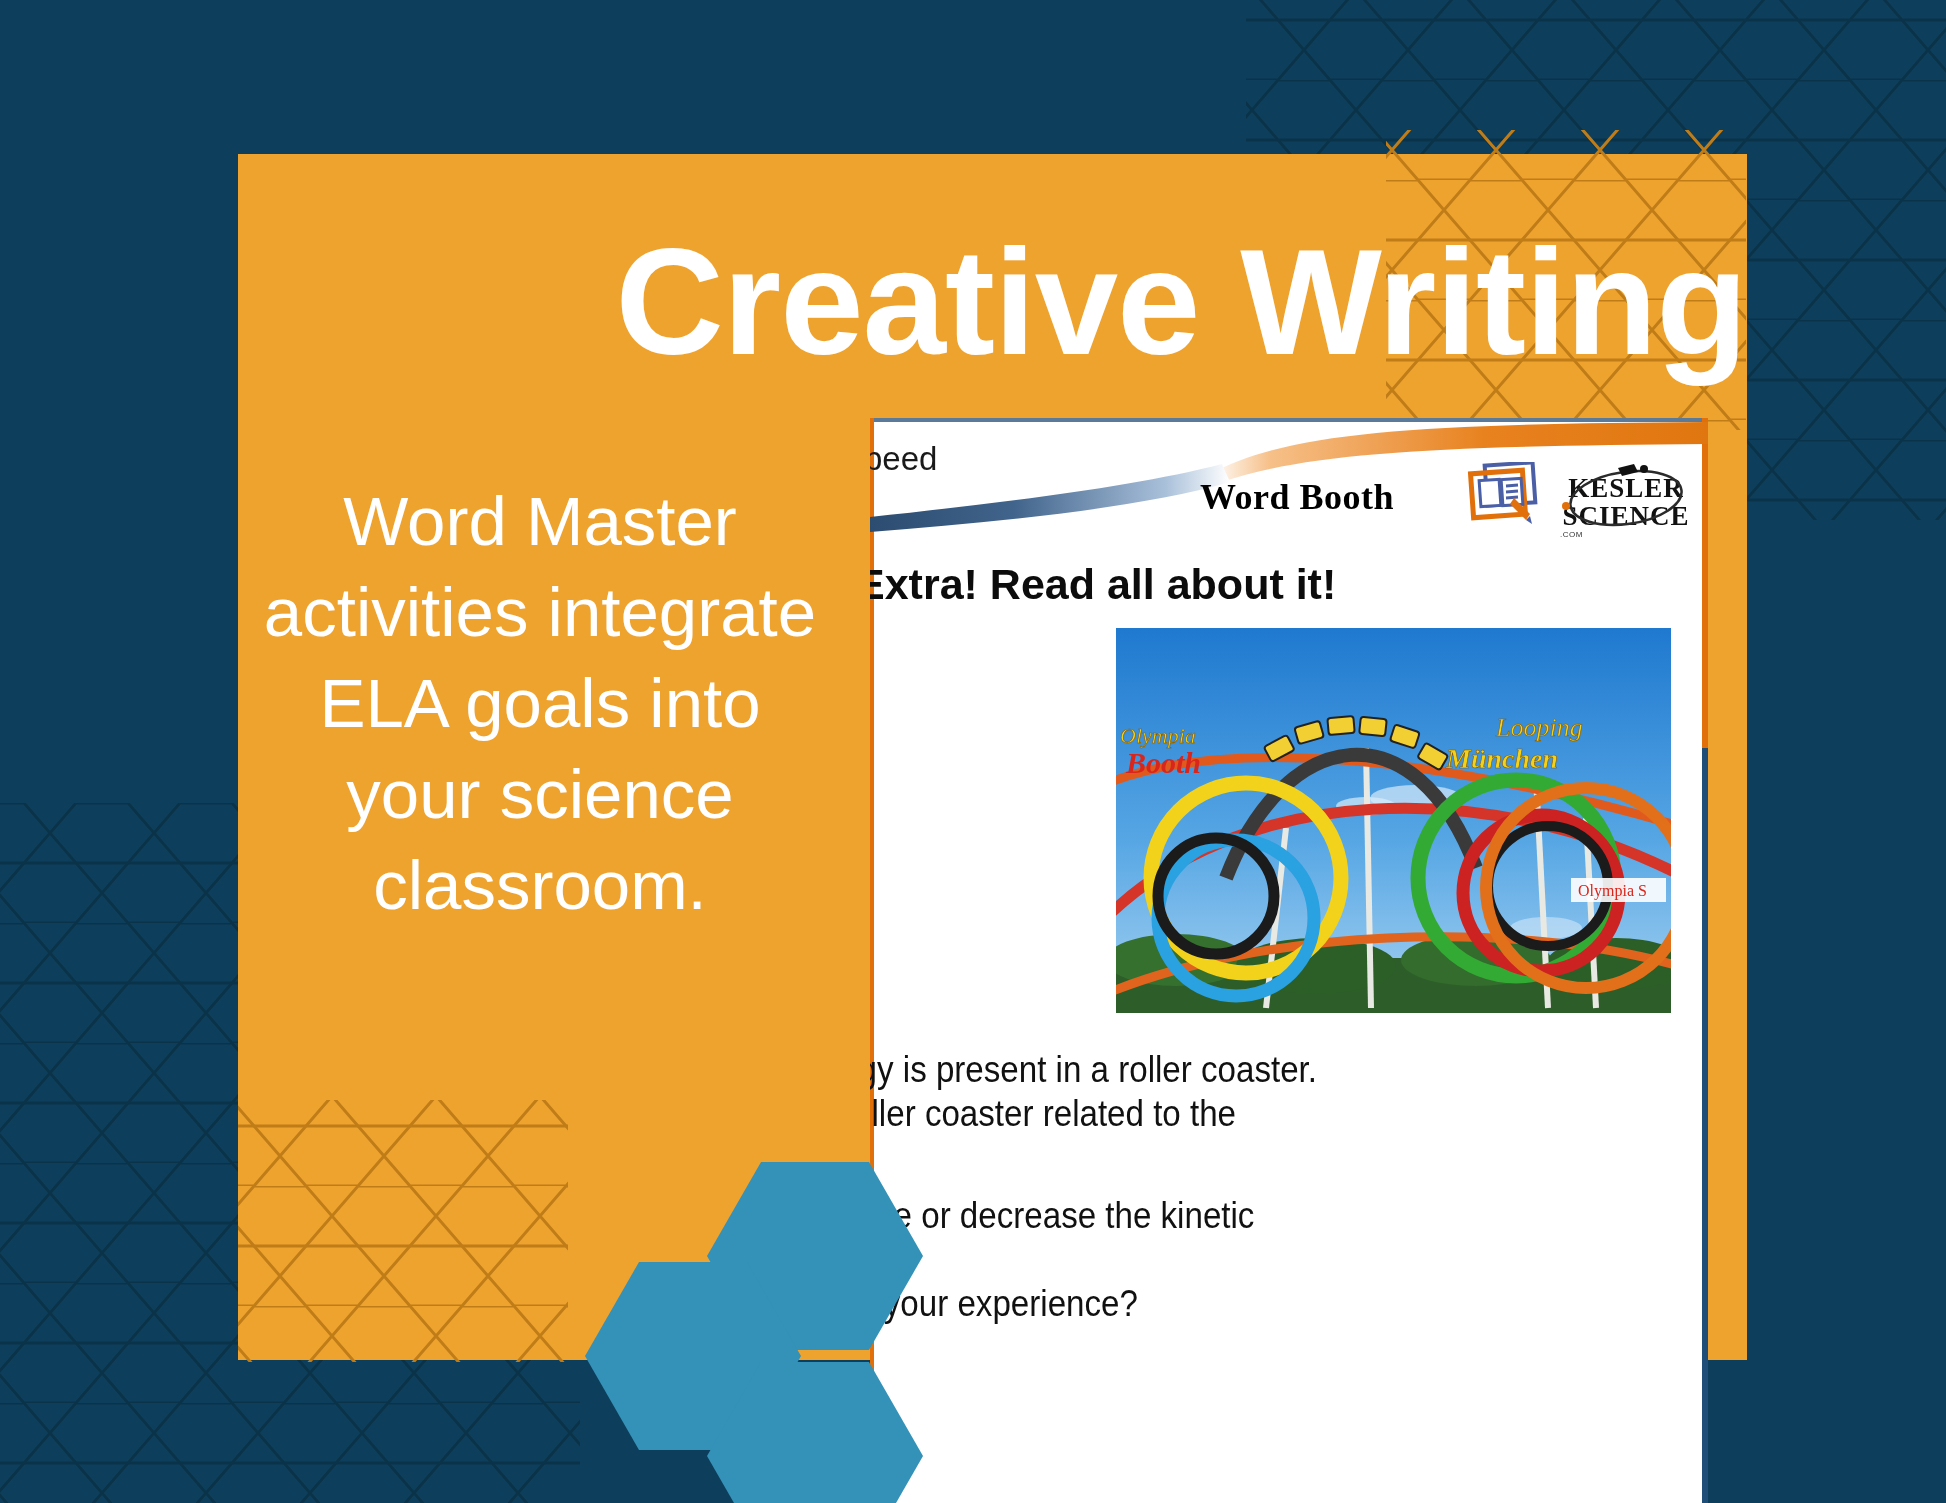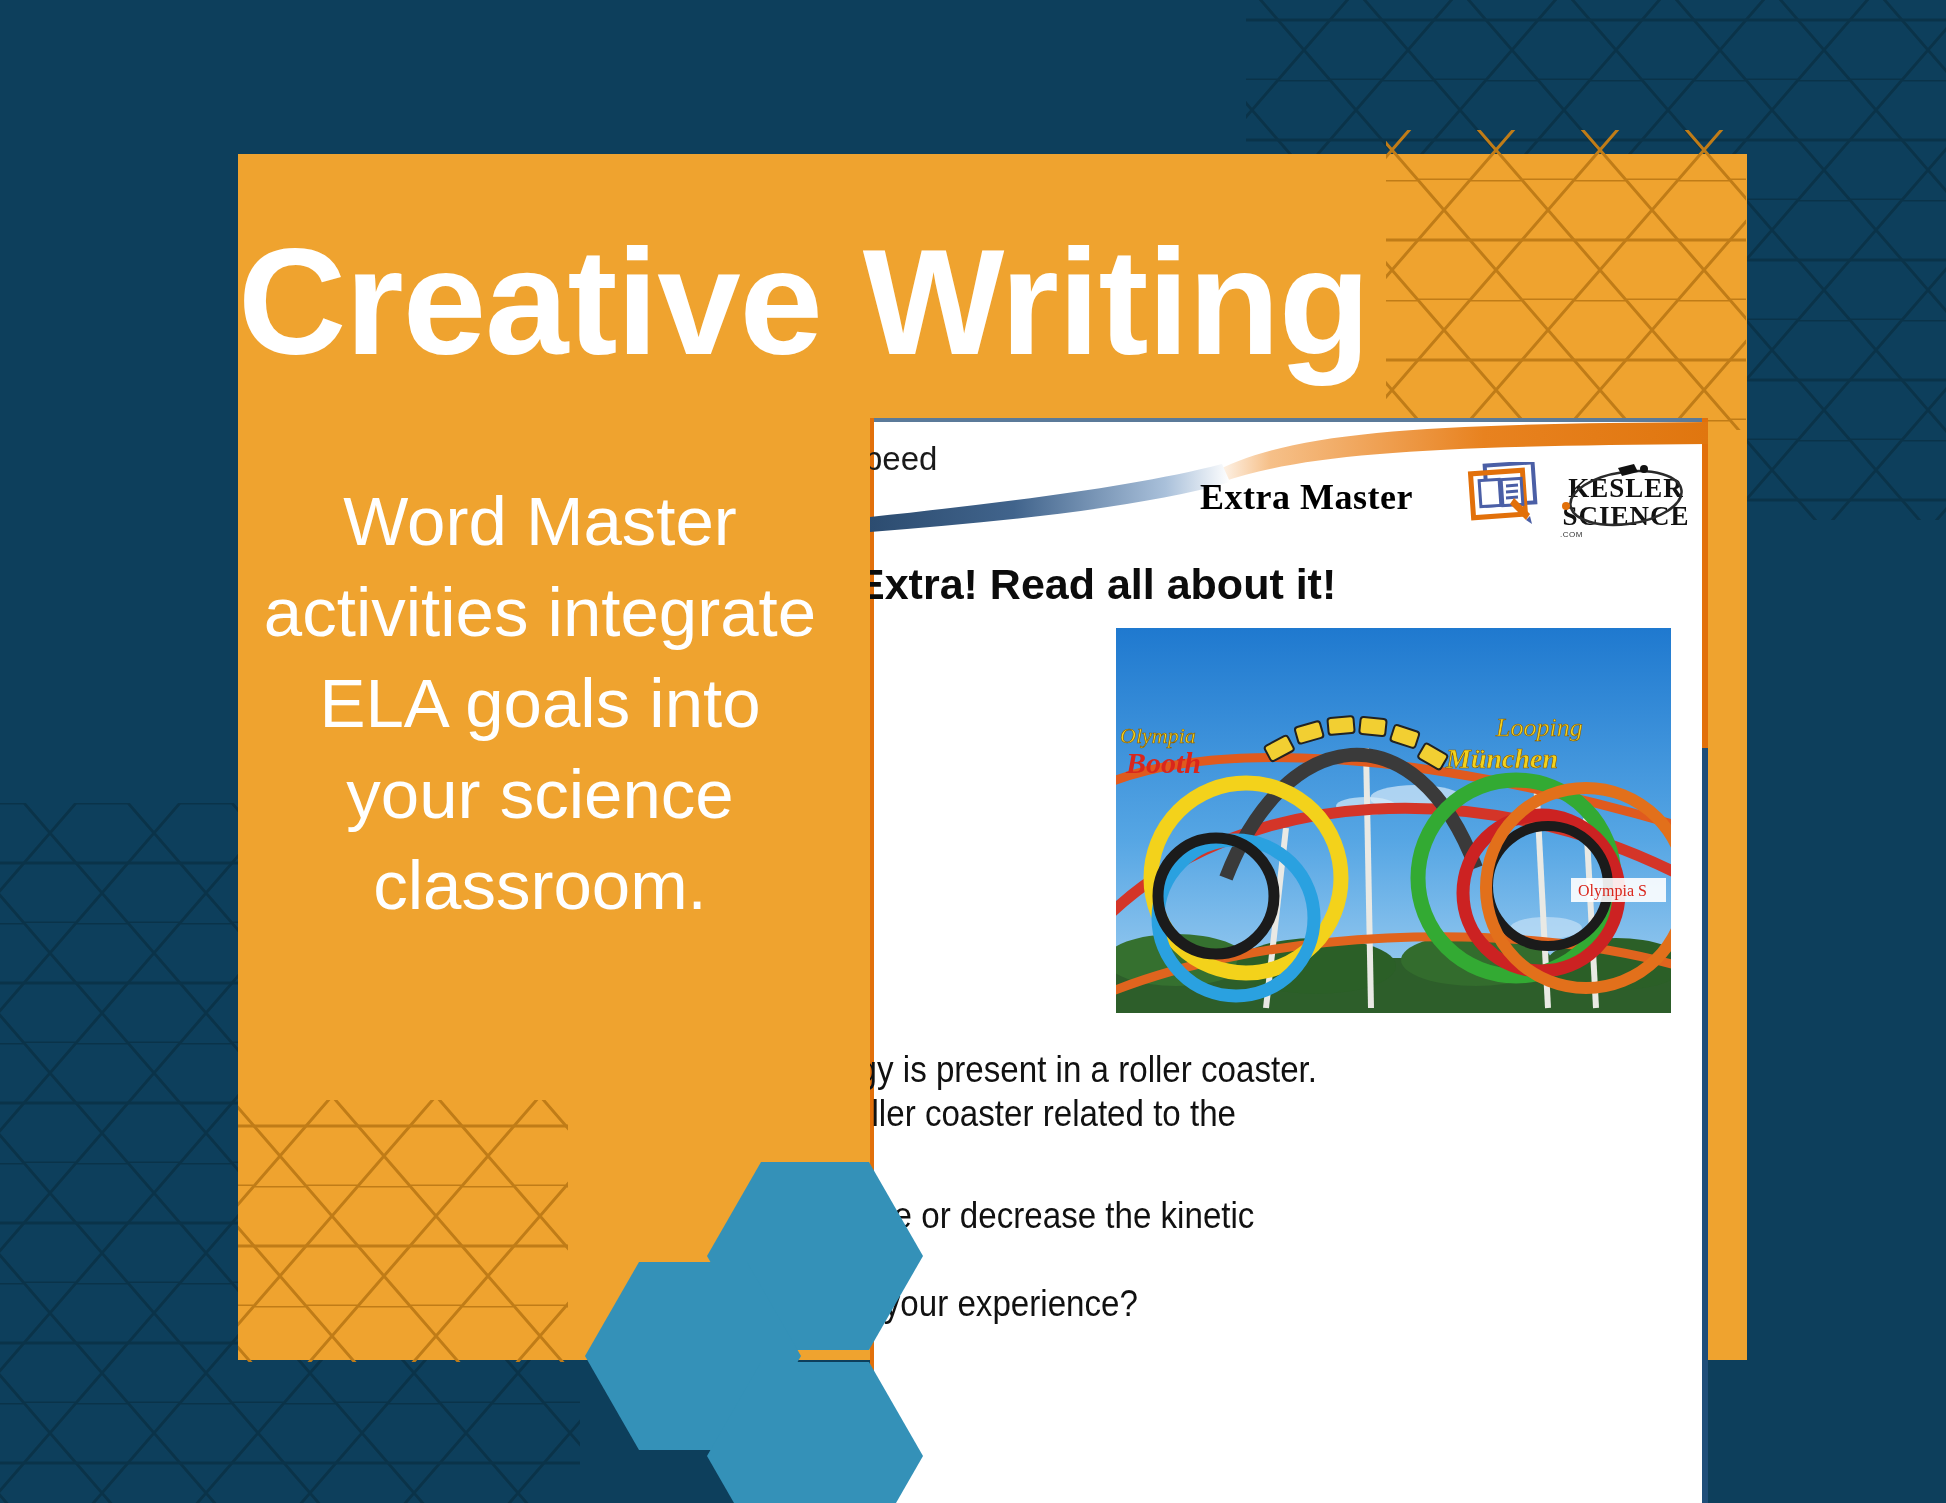--- a/index.html
+++ b/index.html
@@ -16,21 +16,21 @@
 
   
   #orange-card{
     position:absolute;left:238px;top:154px;width:1509px;height:1206px;
     background:#EFA32F;
   }
 
   
   #page-title{
     position:absolute;left:238px;top:224px;width:1509px;
-    text-align:left;
+    text-align:right;
     color:#ffffff;
     font-size:150px;
     font-weight:bold;
     letter-spacing:-1px;
     line-height:1.05;
     white-space:nowrap;
   }
 
   
   #lead-paragraph{
@@ -183,21 +183,21 @@
         <stop offset="60%" stop-color="#41648C"></stop>
         <stop offset="100%" stop-color="#2C4C70"></stop>
       </linearGradient>
     </defs>
     <path d="M340 52 C 420 8, 560 2, 838 0 L838 22 C 570 24, 440 30, 352 60 Z" fill="url(#gOr)"></path>
     <path d="M0 95 C 120 82, 260 66, 352 42 L 360 60 C 270 86, 130 100, 0 110 Z" fill="url(#gBl)"></path>
   </svg>
 
   <div id="ws-header-word">peed</div>
 
-  <div id="wordmaster-wordmark">Extra Master</div>
+  <div id="wordmaster-wordmark">Word Booth</div>
 
   <svg id="wordmaster-book-icon" viewBox="0 0 80 66">
     <rect x="26" y="2" width="48" height="40" fill="none" stroke="#4B5FA6" stroke-width="4" transform="rotate(-4 50 22)"></rect>
     <rect x="12" y="10" width="52" height="44" fill="none" stroke="#E2700A" stroke-width="5" transform="rotate(-4 38 32)"></rect>
     <rect x="20" y="18" width="20" height="26" fill="#ffffff" stroke="#4B5FA6" stroke-width="3" transform="rotate(-4 30 31)"></rect>
     <rect x="42" y="17" width="20" height="26" fill="#ffffff" stroke="#4B5FA6" stroke-width="3" transform="rotate(-4 52 30)"></rect>
     <line x1="46" y1="24" x2="58" y2="23" stroke="#4B5FA6" stroke-width="3"></line>
     <line x1="46" y1="30" x2="58" y2="29" stroke="#4B5FA6" stroke-width="3"></line>
     <line x1="46" y1="36" x2="58" y2="35" stroke="#4B5FA6" stroke-width="3"></line>
     <path d="M54 36 L70 52 L66 58 L50 42 Z" fill="#E2700A"></path>

